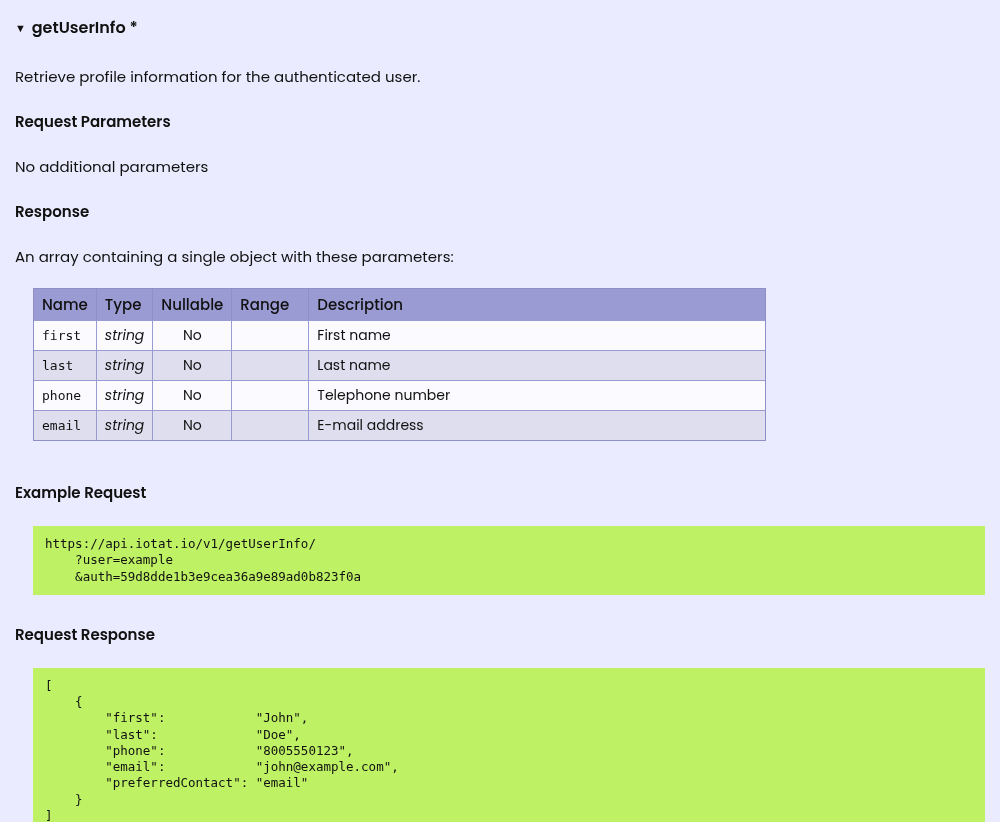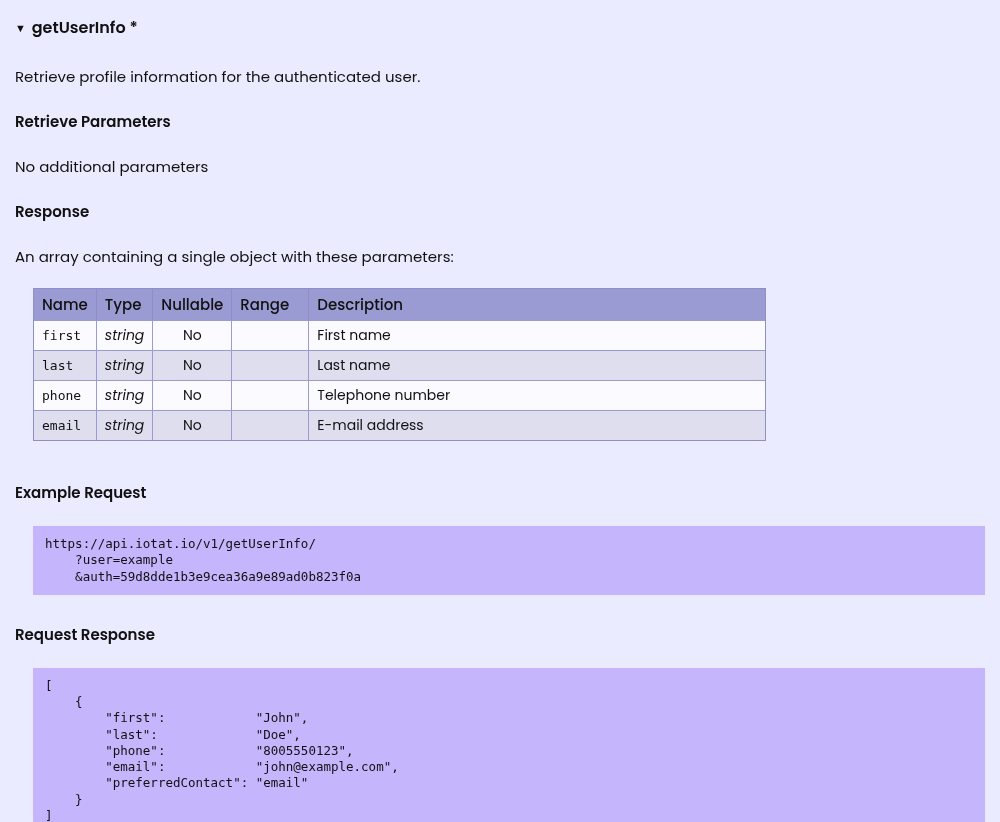--- a/index.html
+++ b/index.html
@@ -81,41 +81,41 @@
       background: #dedeef;
     }
     .inline-code {
       font-family: 'Consolas', 'Monaco', monospace;
       font-size: 12px;
       background: #c5c5c5;
       padding: 1px 4px;
       border-radius: 0;
     }
     pre.codeblock {
-      background: #c4b5fd;
+      background: #bef264;
       margin: 0 0 28px 18px;
       padding: 10px 12px;
       font-family: 'Consolas', 'Monaco', monospace;
       font-size: 12.5px;
       line-height: 1.3;
       white-space: pre;
       overflow-x: auto;
     }
   </style>
 </head>
 <body>
 
 <div class="method-title">
   <span class="caret">▼</span>
   <span>getUserInfo *</span>
 </div>
 
 <p class="description">Retrieve profile information for the authenticated user.</p>
 
-<p class="section-heading">Retrieve Parameters</p>
+<p class="section-heading">Request Parameters</p>
 
 <p class="param-note">No additional parameters</p>
 
 <p class="section-heading">Response</p>
 
 <p class="response-note">An array containing a single object with these parameters:</p>
 
 <table class="param-table">
   <thead>
     <tr>

